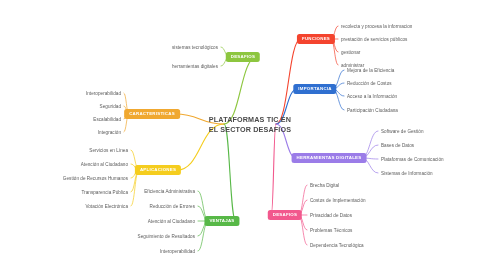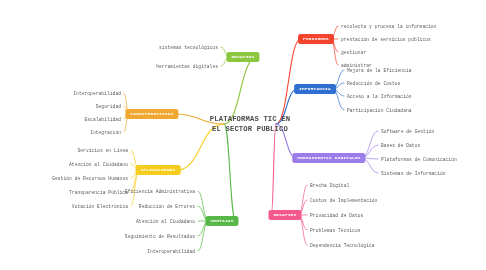--- a/index.html
+++ b/index.html
@@ -5,21 +5,21 @@
   html, body {
     margin: 0;
     padding: 0;
     background: #ffffff;
   }
   #canvas {
     position: relative;
     width: 486px;
     height: 270px;
     background: #ffffff;
-    font-family: Liberation Mono, monospace;
+    font-family: Liberation Sans, sans-serif;
     overflow: hidden;
   }
   #wires {
     position: absolute;
     left: 0;
     top: 0;
     width: 486px;
     height: 270px;
     pointer-events: none;
   }
@@ -101,21 +101,21 @@
       <path d="M 128.75 114 C 126.375 114, 126.375 106, 124 106" stroke="#f0a830" stroke-width="0.7" fill="none" stroke-linecap="round"></path>
       <path d="M 128.75 114 C 126.375 114, 126.375 119, 124 119" stroke="#f0a830" stroke-width="0.7" fill="none" stroke-linecap="round"></path>
       <path d="M 128.75 114 C 126.375 114, 126.375 132, 124 132" stroke="#f0a830" stroke-width="0.7" fill="none" stroke-linecap="round"></path>
       <path d="M 224 124 C 240.4 124, 240.4 57, 256.8 57" stroke="#8dc63f" stroke-width="1.1" fill="none" stroke-linecap="round"></path>
       <path d="M 229.2 57 C 225.1 57, 225.1 47, 221 47" stroke="#8dc63f" stroke-width="0.7" fill="none" stroke-linecap="round"></path>
       <path d="M 229.2 57 C 225.1 57, 225.1 66, 221 66" stroke="#8dc63f" stroke-width="0.7" fill="none" stroke-linecap="round"></path>
     </svg>
 
   <div class="node root" style="left:250px; top:124px;">
     <div>PLATAFORMAS TIC EN</div>
-    <div>EL SECTOR PUBLICO</div>
+    <div>EL SECTOR DESAFIOS</div>
   </div>
 
 <div class="node branch" style="left: 316px; top: 39px; background: rgb(244, 68, 46);">FUNCIONES</div>
     <div class="node leaf right" style="left: 341px; top: 26px;">recolecta y procesa la informacion</div>
     <div class="node leaf right" style="left: 341px; top: 39px;">prestación de servicios públicos</div>
     <div class="node leaf right" style="left: 341px; top: 52px;">gestionar</div>
     <div class="node leaf right" style="left: 341px; top: 65px;">administrar</div>
     <div class="node branch" style="left: 315px; top: 89px; background: rgb(47, 111, 208);">IMPORTANCIA</div>
     <div class="node leaf right" style="left: 347px; top: 70px;">Mejora de la Eficiencia</div>
     <div class="node leaf right" style="left: 347px; top: 83px;">Reducción de Costos</div>

